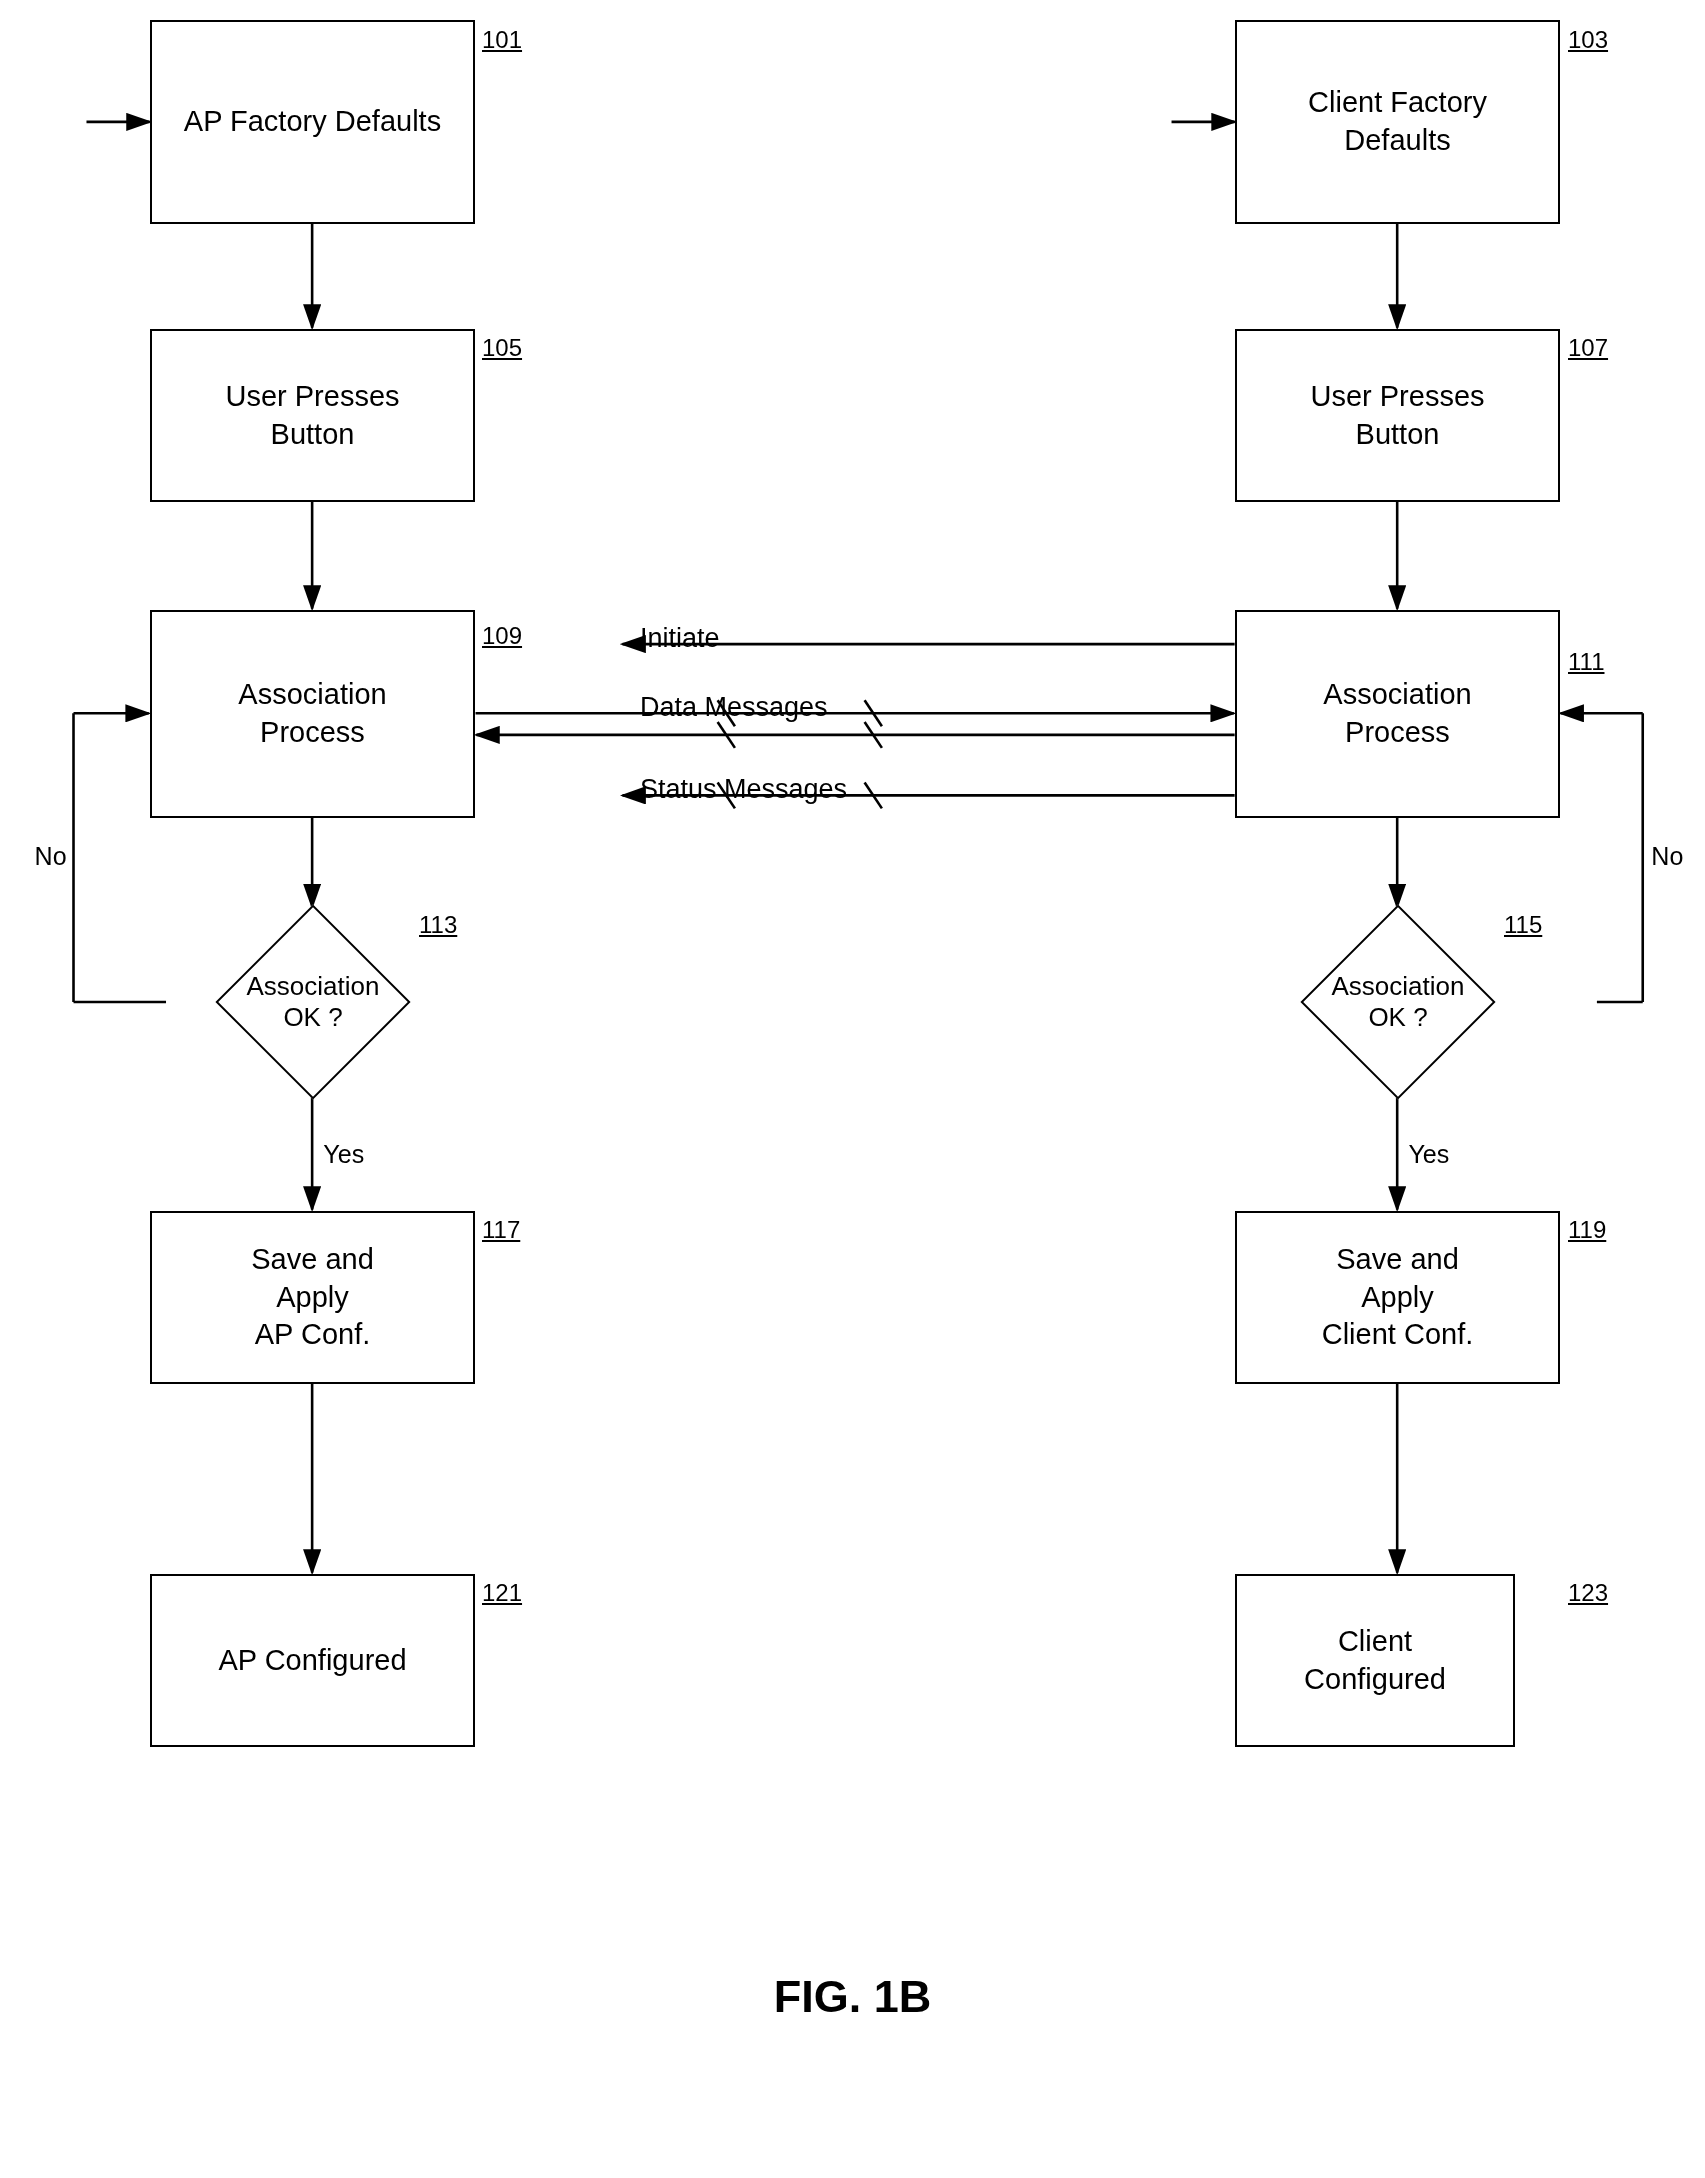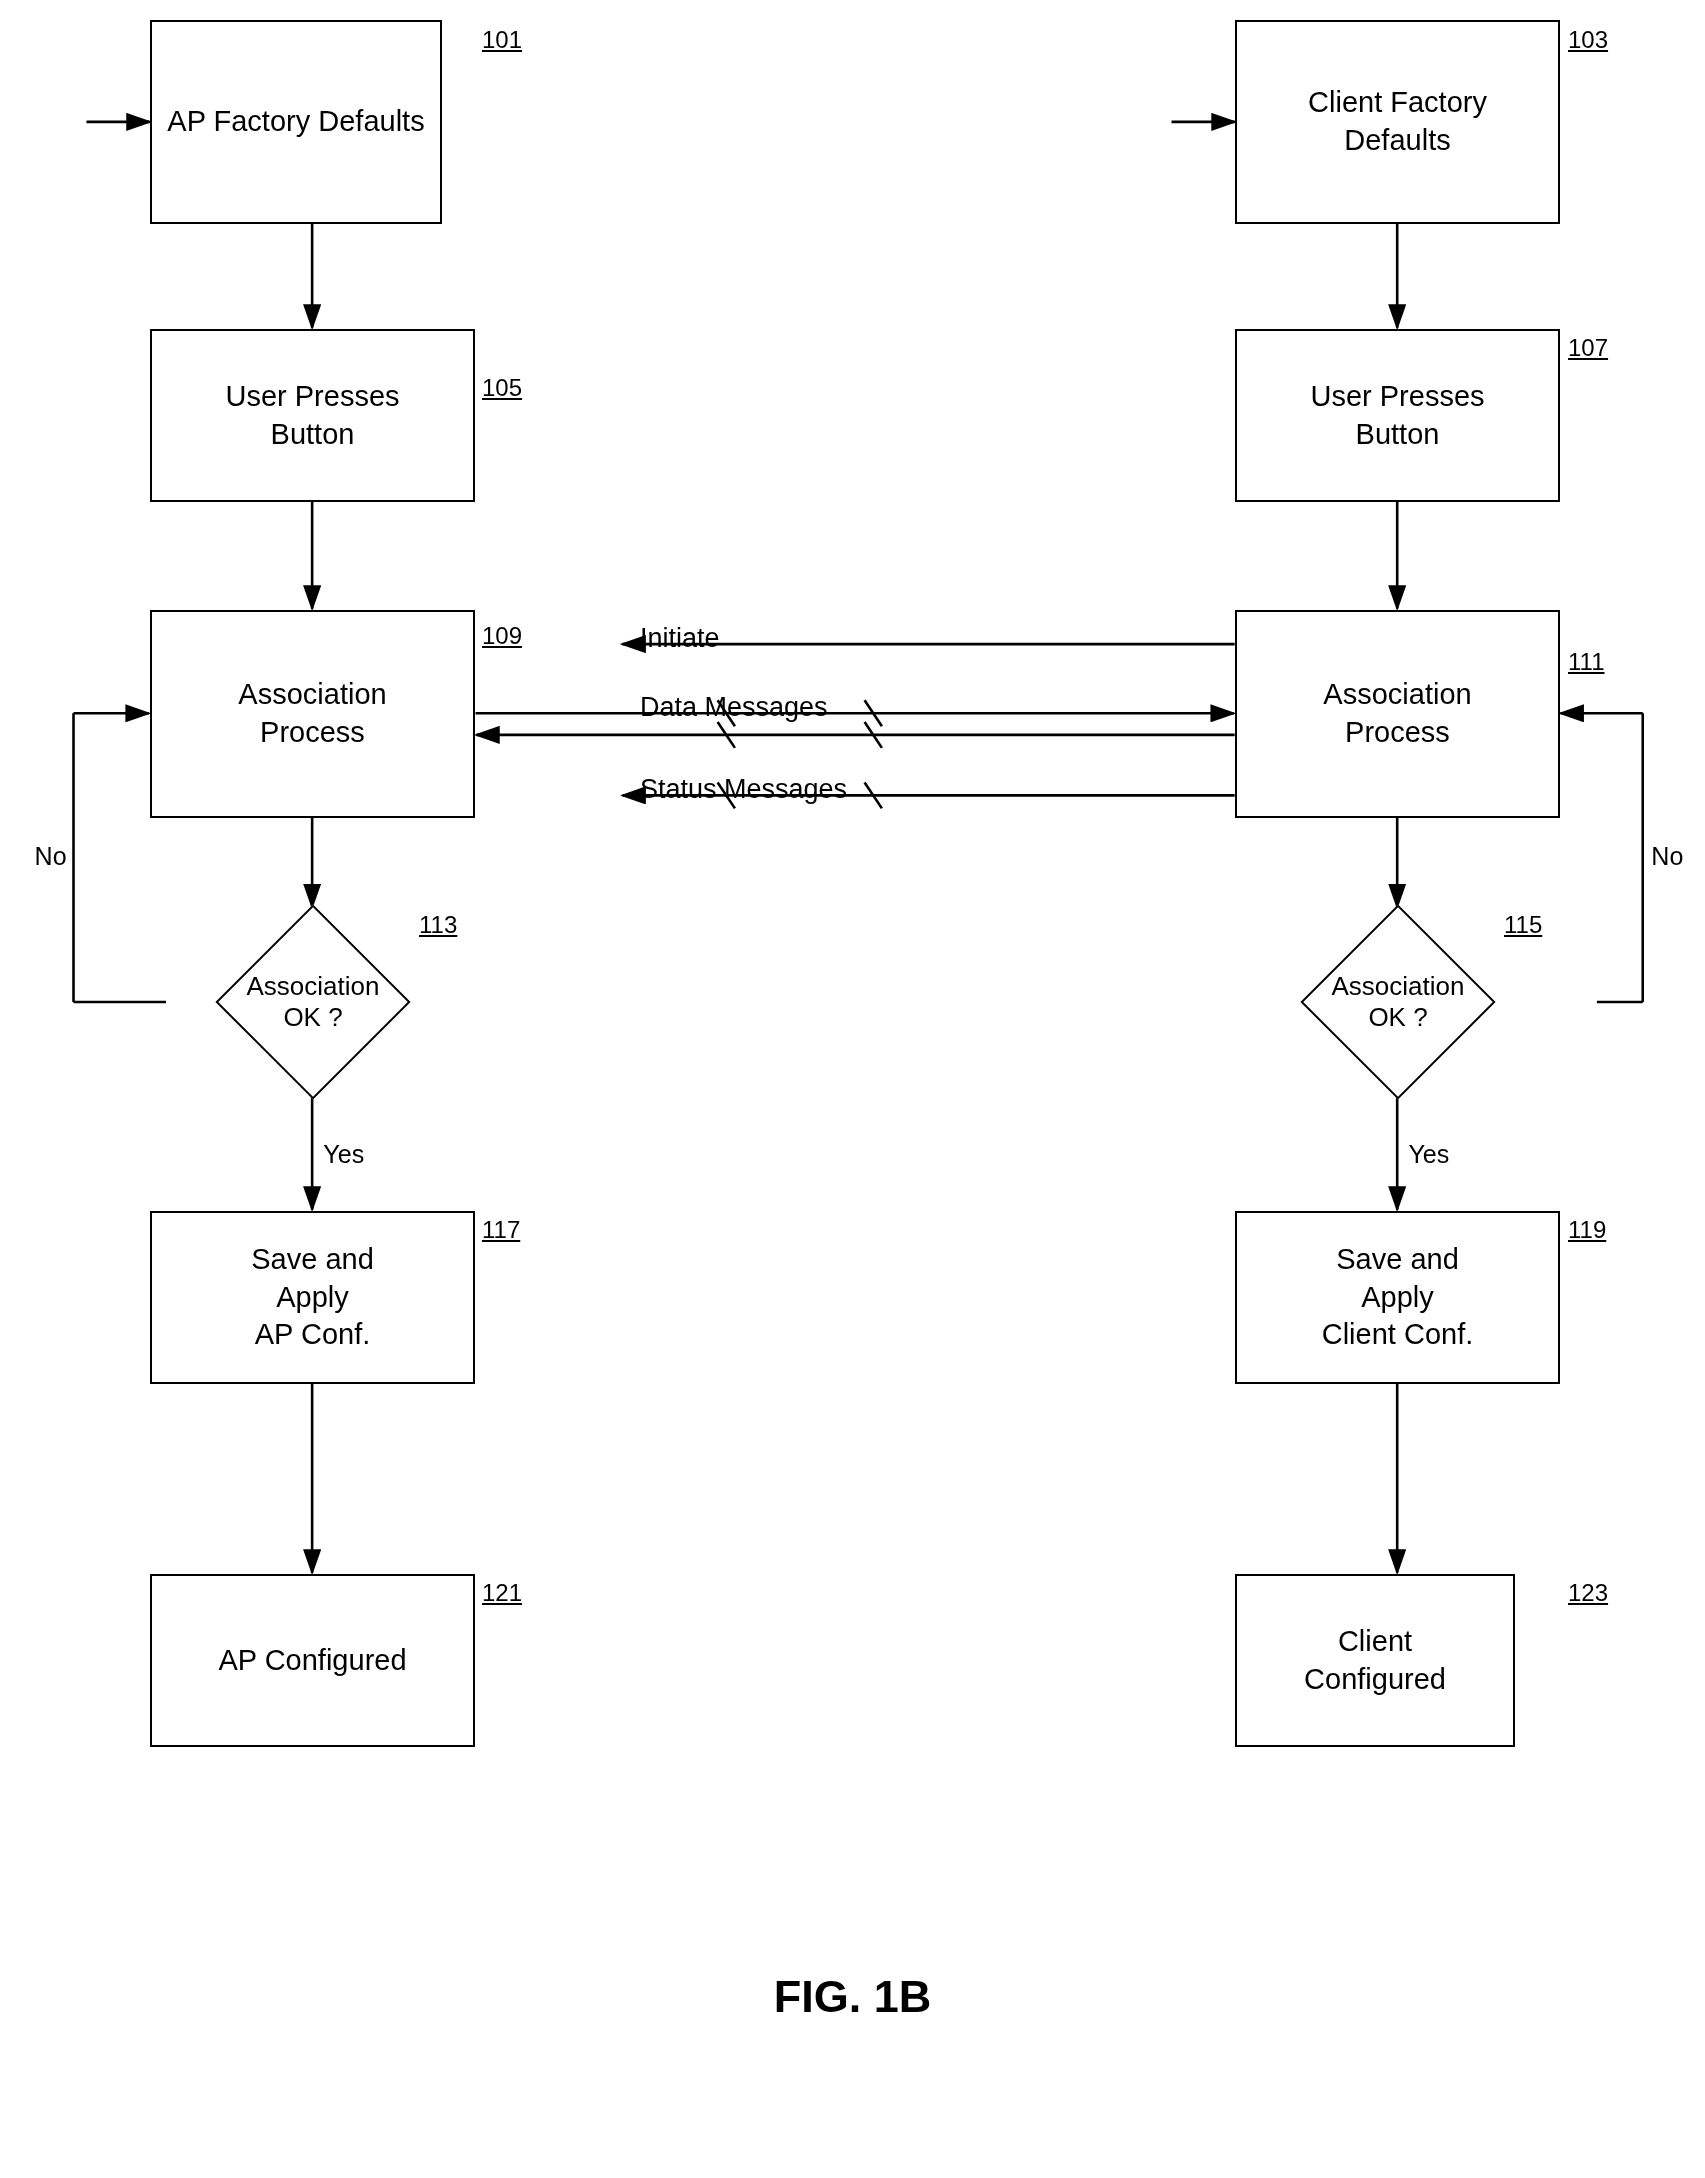--- a/index.html
+++ b/index.html
@@ -156,30 +156,30 @@
     <line x1="830" y1="810" x2="850" y2="840" stroke="#000" stroke-width="3"></line>
     <line x1="1000" y1="810" x2="1020" y2="840" stroke="#000" stroke-width="3"></line>
 
     <line x1="830" y1="835" x2="850" y2="865" stroke="#000" stroke-width="3"></line>
     <line x1="1000" y1="835" x2="1020" y2="865" stroke="#000" stroke-width="3"></line>
 
     <line x1="830" y1="905" x2="850" y2="935" stroke="#000" stroke-width="3"></line>
     <line x1="1000" y1="905" x2="1020" y2="935" stroke="#000" stroke-width="3"></line>
   </svg>
 
-  <div class="flow-box" style="left:150px; top:20px; width:292px; height:204px; font-size:29px;">
+  <div class="flow-box" style="left:150px; top:20px; width:325px; height:204px; font-size:29px;">
     <span>AP Factory
 Defaults</span>
   </div>
   <span class="ref-num" style="left:482px; top:26px;">101</span>
 
   <div class="flow-box" style="left:150px; top:329px; width:325px; height:173px; font-size:29px;">
     <span>User Presses<br>Button</span>
   </div>
-  <span class="ref-num" style="left:482px; top:334px;margin-top:40px;">105</span>
+  <span class="ref-num" style="left:482px; top:334px;">105</span>
 
   <div class="flow-box" style="left:150px; top:610px; width:325px; height:208px; font-size:29px;">
     <span>Association<br>Process</span>
   </div>
   <span class="ref-num" style="left:482px; top:622px;">109</span>
 
   <div class="flow-diamond" style="left:218px; top:907px;">
     <div class="flow-diamond-inner">
       Association<br>OK ?
     </div>

